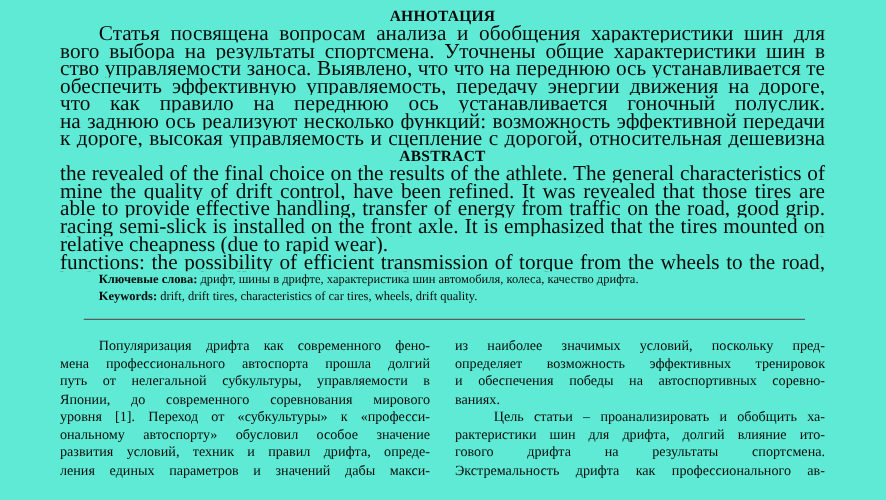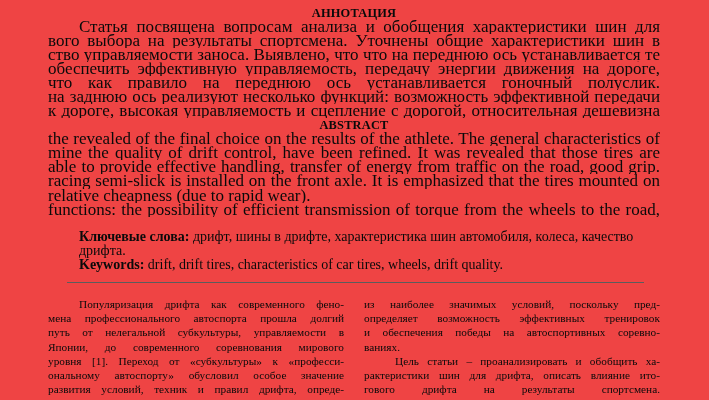--- a/index.html
+++ b/index.html
@@ -4,21 +4,21 @@
 <style>
   html, body {
     margin: 0;
     padding: 0;
     background: #ffffff;
   }
   .page {
     position: relative;
     width: 709px;
     height: 400px;
-    background: #ef4444;
+    background: #5eead4;
     overflow: hidden;
     font-family: "Liberation Serif", "DejaVu Serif", serif;
     color: #0a0a0a;
     box-sizing: border-box;
     padding: 6px 49px 0 48px;
   }
   .heading {
     text-align: center;
     font-weight: bold;
     font-size: 12.4px;
@@ -36,22 +36,21 @@
     overflow: hidden;
     height: 14.05px;
   }
   .ln.lastline {
     text-align-last: left;
   }
   .ln.indent {
     text-indent: 31px;
   }
   .keywords-block {
-    margin-top: 13px;
-    font-size: 14px;
+    font-size: 10px;
   }
   .kw-line {
     padding-left: 31px;
     line-height: 14.1px;
   }
   .kw-label {
     font-weight: bold;
   }
   .divider {
     border: none;
@@ -118,19 +117,19 @@
       <div class="ln">ональному автоспорту» обусловил особое значение</div>
       <div class="ln">развития условий, техник и правил дрифта, опреде-</div>
       <div class="ln">ления единых параметров и значений дабы макси-</div>
     </div>
     <div class="col">
       <div class="ln">из наиболее значимых условий, поскольку пред-</div>
       <div class="ln">определяет возможность эффективных тренировок</div>
       <div class="ln">и обеспечения победы на автоспортивных соревно-</div>
       <div class="ln lastline">ваниях.</div>
       <div class="ln indent">Цель статьи – проанализировать и обобщить ха-</div>
-      <div class="ln">рактеристики шин для дрифта, описать влияние ито-</div>
+      <div class="ln">рактеристики шин для дрифта, долгий влияние ито-</div>
       <div class="ln">гового дрифта на результаты спортсмена.</div>
       <div class="ln">Экстремальность дрифта как профессионального ав-</div>
     </div>
   </div>
 
 </div>
 
 </body></html>

